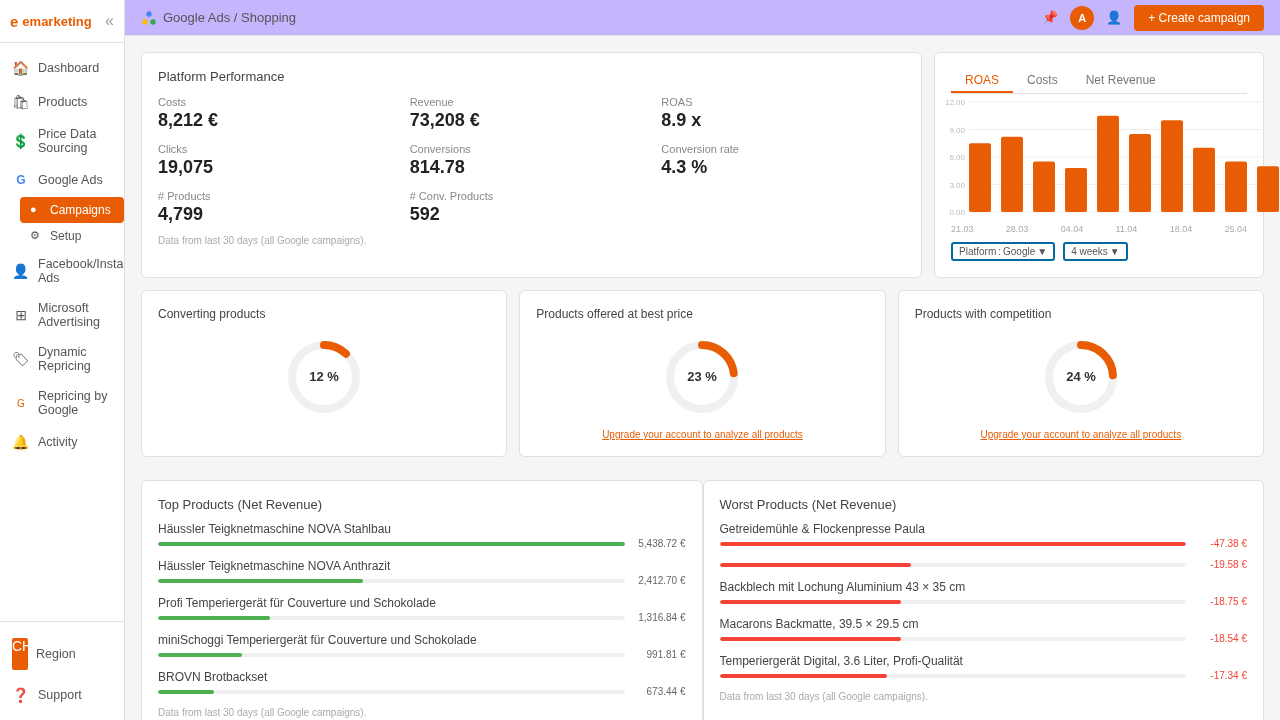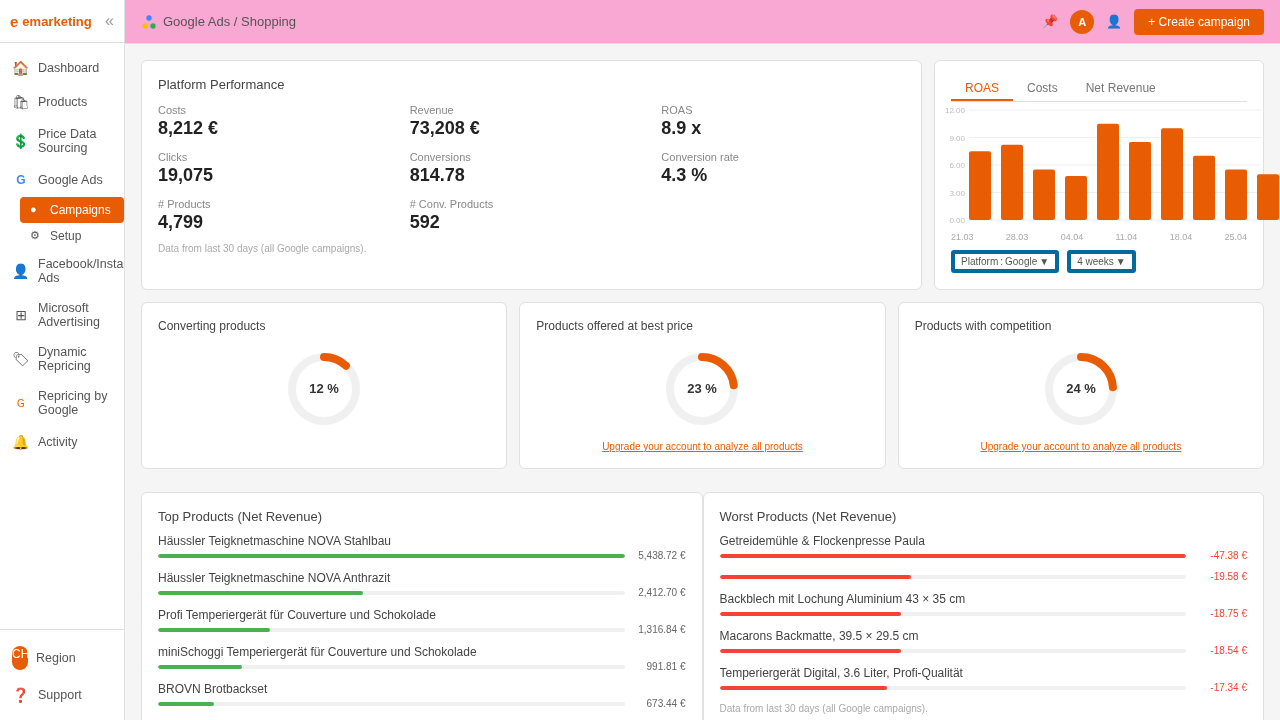--- a/index.html
+++ b/index.html
@@ -15,21 +15,21 @@
     .sidebar-item.active { background: #e85d04; color: #fff; border-radius: 0; }
     .sidebar-item .icon { width: 18px; height: 18px; margin-right: 8px; display: flex; align-items: center; justify-content: center; font-size: 14px; flex-shrink: 0; }
     .sidebar-item .sub-icon { width: 14px; height: 14px; margin-right: 6px; font-size: 11px; }
     .sidebar-sub { padding-left: 20px; }
     .sidebar-sub .sidebar-item { font-size: 12px; padding: 6px 10px; }
     .sidebar-sub .sidebar-item.active { background: #e85d04; color: #fff; border-radius: 4px; }
     .sidebar-bottom { padding: 8px 0; border-top: 1px solid #e0e0e0; }
 
     
     .main { flex: 1; display: flex; flex-direction: column; overflow: hidden; }
-    .topbar { display: flex; align-items: center; padding: 8px 16px; background: #f9a8d4; border-bottom: 1px solid #e0e0e0; height: 44px; }
+    .topbar { display: flex; align-items: center; padding: 8px 16px; background: #c4b5fd; border-bottom: 1px solid #e0e0e0; height: 36px; }
     .topbar-breadcrumb { display: flex; align-items: center; font-size: 13px; color: #555; }
     .topbar-right { margin-left: auto; display: flex; align-items: center; gap: 10px; }
     .topbar-icon { width: 20px; height: 20px; cursor: pointer; color: #555; display: flex; align-items: center; justify-content: center; }
     .avatar { width: 24px; height: 24px; border-radius: 50%; background: #e85d04; display: flex; align-items: center; justify-content: center; color: #fff; font-size: 11px; font-weight: bold; }
     .btn-create { background: #e85d04; color: #fff; border: none; border-radius: 4px; padding: 6px 14px; font-size: 12px; cursor: pointer; display: flex; align-items: center; gap: 4px; }
 
     .content { flex: 1; overflow-y: auto; padding: 16px; background: #f5f5f5; }
 
     
     .card { background: #fff; border-radius: 6px; border: 1px solid #e0e0e0; padding: 16px; }
@@ -44,21 +44,21 @@
     .perf-metric .value { font-size: 18px; font-weight: 600; color: #222; }
     .perf-footer { font-size: 10px; color: #aaa; margin-top: 10px; }
 
     
     .chart-tabs { display: flex; gap: 0; margin-bottom: 8px; border-bottom: 1px solid #e0e0e0; }
     .chart-tab { padding: 4px 14px; font-size: 12px; color: #777; cursor: pointer; border-bottom: 2px solid transparent; }
     .chart-tab.active { color: #e85d04; border-bottom: 2px solid #e85d04; }
     .chart-area { height: 120px; position: relative; }
     .chart-labels { display: flex; justify-content: space-between; font-size: 9px; color: #aaa; margin-top: 2px; }
     .chart-selectors { display: flex; gap: 8px; margin-top: 8px; }
-    .chart-selector { border: 4px solid #0369a1; border-radius: 3px; padding: 2px 6px; font-size: 10px; color: #555; display: flex; align-items: center; gap: 2px; cursor: pointer; }
+    .chart-selector { border: 2px solid #0369a1; border-radius: 3px; padding: 2px 6px; font-size: 10px; color: #555; display: flex; align-items: center; gap: 2px; cursor: pointer; }
 
     
     .small-cards { display: flex; gap: 12px; margin-bottom: 23px; }
     .small-card { flex: 1; }
     .small-card-title { font-size: 12px; color: #444; margin-bottom: 8px; font-weight: 500; }
     .donut-area { display: flex; align-items: center; justify-content: center; padding: 8px 0; position: relative; }
     .upgrade-link { font-size: 10px; color: #e85d04; text-align: center; display: block; margin-top: 4px; cursor: pointer; text-decoration: underline; }
 
     
     .products-row { display: flex; margin-bottom: 12px; }
@@ -128,21 +128,21 @@
       <span class="icon" style="font-size:10px;color:#e85d04;">G</span>
       <span>Repricing by Google</span>
     </div>
     <div class="sidebar-item">
       <span class="icon">🔔</span>
       <span>Activity</span>
     </div>
   </div>
   <div class="sidebar-bottom">
     <div class="sidebar-item">
-      <span class="icon" style="width:16px;height:24px;background:#e85d04;display:inline-block;border-radius:8px;font-size:12px;color:#fff;text-align:center;line-height:16px;">CH</span>
+      <span class="icon" style="width:16px;height:32px;background:#e85d04;display:inline-block;border-radius:2px;font-size:14px;color:#fff;text-align:center;line-height:16px;">CH</span>
       <span>Region</span>
     </div>
     <div class="sidebar-item">
       <span class="icon">❓</span>
       <span>Support</span>
     </div>
   </div>
 </div>
 
 <div class="main">

